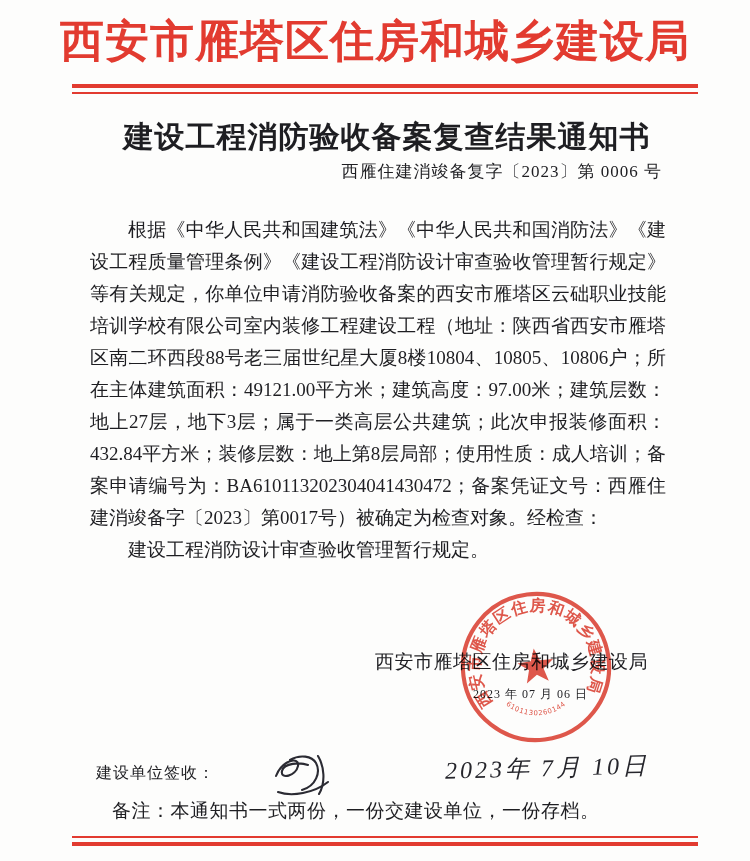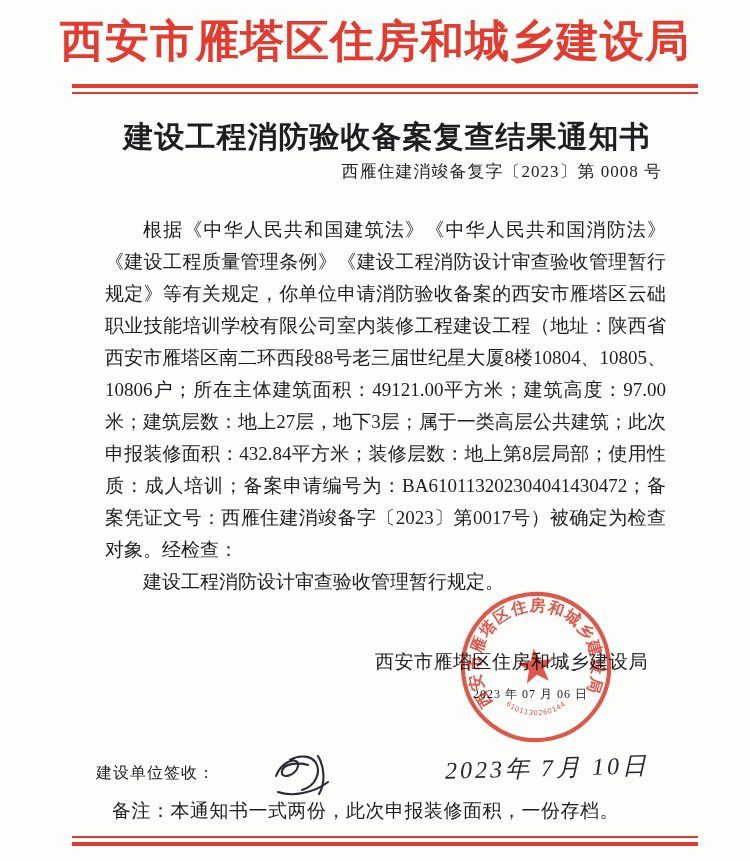--- a/index.html
+++ b/index.html
@@ -42,21 +42,21 @@
     position:absolute;top:160px;right:88px;
     font-size:17px;letter-spacing:1px;white-space:nowrap;
   }
   
   .body-text{
     position:absolute;top:214px;left:90px;width:576px;
     font-size:19px;line-height:32px;
     text-align:justify;
   }
   .addressee{text-indent:0;}
-  .para{text-indent:2em;margin-left:15px;}
+  .para{text-indent:2em;}
   
   .issuer-name{
     position:absolute;top:649px;right:102px;
     font-size:19px;letter-spacing:0.5px;white-space:nowrap;
   }
   .issue-date{
     position:absolute;top:686px;right:162px;
     font-size:12px;letter-spacing:1px;white-space:nowrap;
   }
   
@@ -100,21 +100,21 @@
 </head>
 <body>
 
 <div class="page">
 
   <div class="agency-header">西安市雁塔区住房和城乡建设局</div>
   <div class="rule rule-top-1"></div>
   <div class="rule rule-top-2"></div>
 
   <div class="doc-title">建设工程消防验收备案复查结果通知书</div>
-  <div class="doc-number">西雁住建消竣备复字〔2023〕第 0008 号</div>
+  <div class="doc-number">西雁住建消竣备复字〔2023〕第 0006 号</div>
 
   <div class="body-text">
     <p class="para">根据《中华人民共和国建筑法》《中华人民共和国消防法》《建设工程质量管理条例》《建设工程消防设计审查验收管理暂行规定》等有关规定，你单位申请消防验收备案的西安市雁塔区云础职业技能培训学校有限公司室内装修工程建设工程（地址：陕西省西安市雁塔区南二环西段88号老三届世纪星大厦8楼10804、10805、10806户；所在主体建筑面积：49121.00平方米；建筑高度：97.00米；建筑层数：地上27层，地下3层；属于一类高层公共建筑；此次申报装修面积：432.84平方米；装修层数：地上第8层局部；使用性质：成人培训；备案申请编号为：BA610113202304041430472；备案凭证文号：西雁住建消竣备字〔2023〕第0017号）被确定为检查对象。经检查：</p>
     <p class="para">建设工程消防设计审查验收管理暂行规定。</p>
   </div>
 
   <div class="issuer-name">西安市雁塔区住房和城乡建设局</div>
   <div class="issue-date">2023 年 07 月 06 日</div>
 
   <svg class="seal" viewBox="0 0 160 160" aria-hidden="true">
@@ -136,18 +136,18 @@
 
   <svg class="signature-svg" width="84" height="56" viewBox="0 0 84 56" aria-hidden="true">
     <path class="signature-stroke" d="M10,28 C16,12 34,8 32,18 C30,28 14,32 16,23 C18,15 34,14 42,17"></path>
     <path class="signature-stroke" d="M24,12 C34,6 46,8 50,15 C55,24 50,38 36,42"></path>
     <path class="signature-stroke" d="M12,44 C26,49 48,45 62,34"></path>
     <path class="signature-stroke" d="M52,8 C58,18 60,34 53,46"></path>
   </svg>
 
   <div class="signoff-date">2023年 7月 10日</div>
 
-  <div class="remark">备注：本通知书一式两份，此次申报装修面积，一份存档。</div>
+  <div class="remark">备注：本通知书一式两份，一份交建设单位，一份存档。</div>
 
   <div class="rule rule-bot-1"></div>
   <div class="rule rule-bot-2"></div>
 
 </div>
 
 </body></html>

